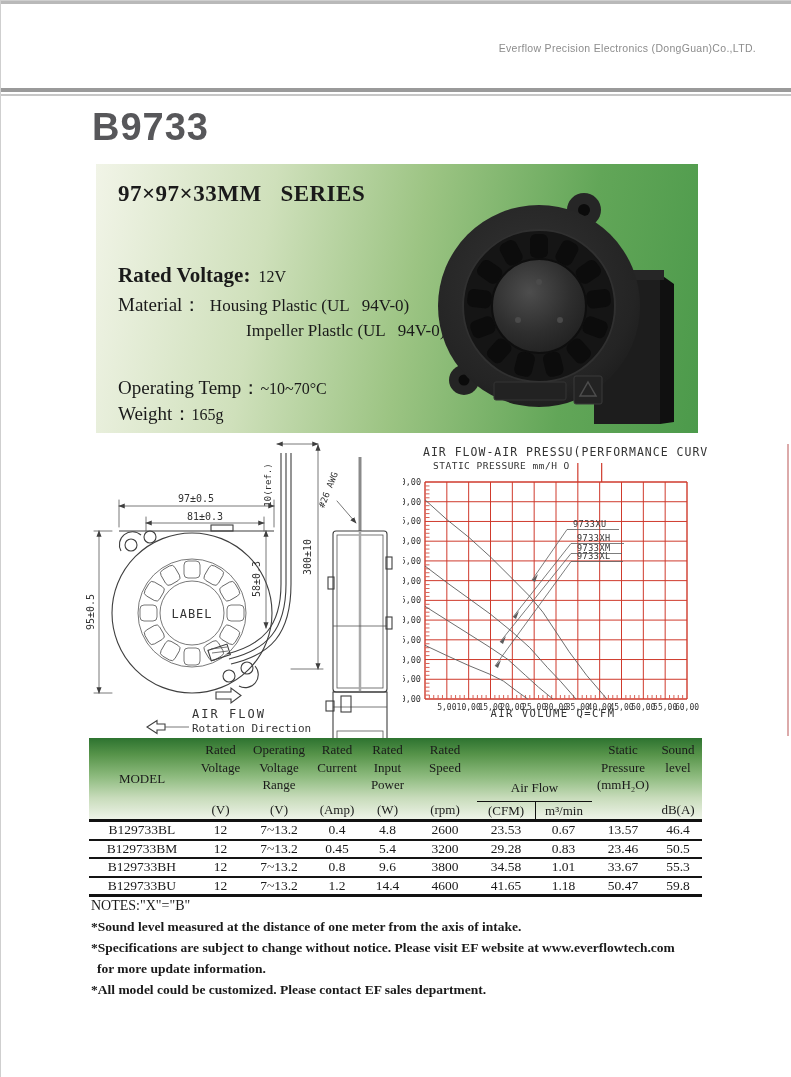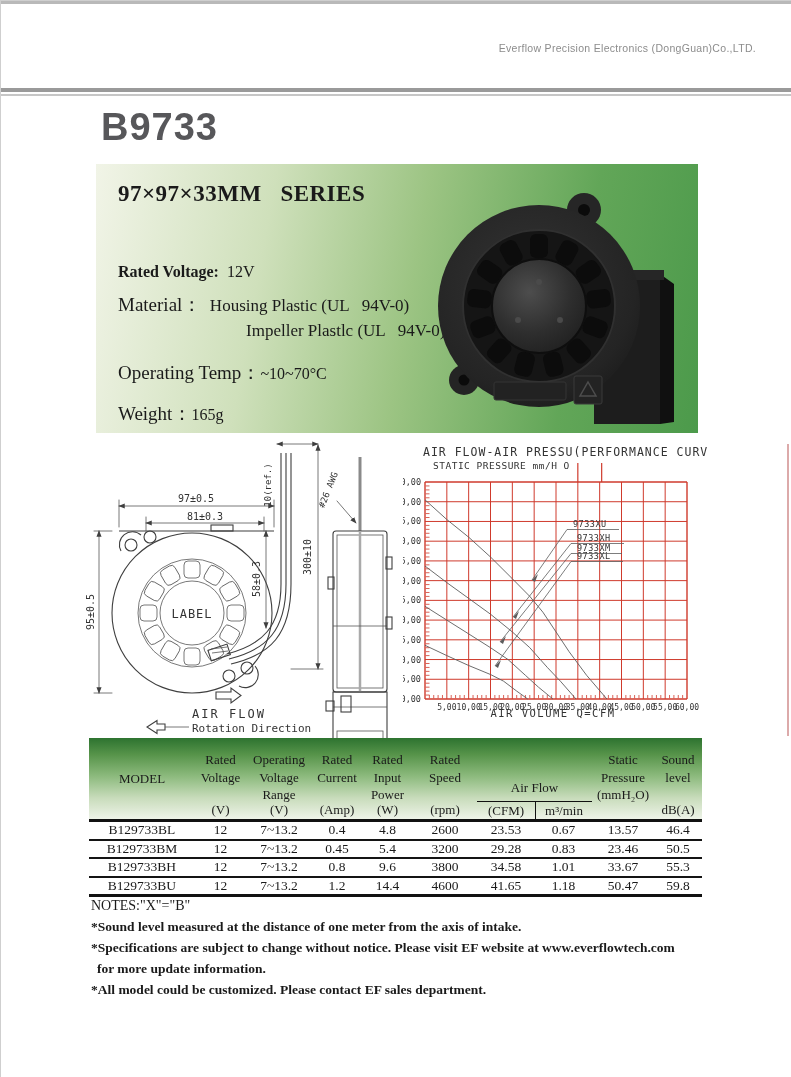--- a/index.html
+++ b/index.html
@@ -10,50 +10,50 @@
 
   
   .top-line{left:0;top:0;width:791px;height:3px;background:#b9b9b9;}
   .header-block{top:40px;right:36px;text-align:right;}
   .company-zh{font-family:"Liberation Sans",sans-serif;font-weight:bold;font-size:21px;
               letter-spacing:2.5px;color:#5c5c5c;}
   .company-en{font-family:"Liberation Sans",sans-serif;font-size:10.5px;color:#8c8c8c;
               letter-spacing:.3px;margin-top:1px;}
   .rule-double{left:0;top:87px;width:791px;height:8px;
                background:linear-gradient(#9a9a9a 0 4px,#ffffff 4px 6px,#c6c6c6 6px 8px);}
-  .model-title{left:100px;top:105px;font-family:"Liberation Sans",sans-serif;font-weight:bold;
+  .model-title{left:91px;top:105px;font-family:"Liberation Sans",sans-serif;font-weight:bold;
                font-size:38px;color:#57575a;letter-spacing:1px;}
 
   
   .green-panel{left:95px;top:163px;width:602px;height:269px;
       background:linear-gradient(100deg,#f1f4e7 0%,#cfe0bb 28%,#9cc483 52%,#62a658 78%,#4c9a4b 100%);}
   .gp-line{position:absolute;left:22px;white-space:pre;}
   .series-title{top:17px;font-size:23px;letter-spacing:.5px;font-weight:bold;}
   .bearing-label{font-size:19px;}
   .val16{font-size:16px;}
   .val17{font-size:17px;}
   .lbl19{font-size:19px;}
-  .lblbold16{font-size:16px;font-weight:bold;}
+  .lblbold16{font-size:21px;font-weight:bold;}
 
   
   .drawing-svg{left:58px;top:438px;}
   .chart-wrap{left:402px;top:442px;}
   .scan-line{left:786px;top:443px;width:2px;height:292px;background:#dcaaaa;}
   svg text{font-family:"DejaVu Sans Mono",monospace;fill:#333;}
   .cad-stroke{stroke:#3f3f3f;stroke-width:1.1;fill:none;}
   .cad-thin{stroke:#555;stroke-width:.8;fill:none;}
 
   
   .spec-table{left:88px;top:737px;width:613px;font-size:13px;}
   .thead{display:grid;grid-template-columns:106px 51px 66px 50px 51px 64px 58px 57px 62px 48px;
          grid-template-rows:63px 18px;
          background:linear-gradient(#2d7330 0%,#569349 20%,#8cba7d 47%,#c8dcbb 74%,#eef3e8 100%);
          border-bottom:3px solid #111;}
   .thead div{display:flex;align-items:flex-start;justify-content:center;text-align:center;
-             white-space:pre-line;line-height:1.35;padding-top:13px;}
+             white-space:pre-line;line-height:1.35;padding-top:3px;}
   .th-model{grid-row:1/span 2;align-items:center !important;padding-top:0 !important;}
   .th-group{align-items:flex-end !important;padding-bottom:4px;}
   .th-unit{align-items:center !important;padding-top:0 !important;}
   .u-cfm{border-top:1.5px solid #111;}
   .u-m3{border-top:1.5px solid #111;border-left:1.5px solid #111;}
   .tbody .trow{display:grid;grid-template-columns:106px 51px 66px 50px 51px 64px 58px 57px 62px 48px;
          height:16.5px;border-bottom:2px solid #141414;font-size:13.5px;}
   .tbody .trow:last-child{border-bottom:3px solid #111;}
   .tbody .trow div{display:flex;align-items:center;justify-content:center;}
 
@@ -80,21 +80,21 @@
 
   <div class="abs green-panel">
     <div class="gp-line series-title">97×97×33MM   SERIES</div>
 
     <div class="gp-line" style="top:99px;"><span class="lblbold16">Rated Voltage:</span><span class="val16">&nbsp;&nbsp;<span>12V</span></span></div>
 
     <div class="gp-line" style="top:128px;"><span class="lbl19">Material：</span><span class="val17">&nbsp;&nbsp;<span>Housing Plastic (UL   94V-0)</span></span></div>
     <div class="gp-line" style="top:157px;left:150px;"><span class="val17">Impeller Plastlc (UL   94V-0)</span></div>
 
 
-    <div class="gp-line" style="top:196px;text-align:right;"><span class="lbl19">Operating Temp：</span><span class="val16">~10~70°C</span></div>
+    <div class="gp-line" style="top:211px;text-align:right;"><span class="lbl19">Operating Temp：</span><span class="val16">~10~70°C</span></div>
 
     <div class="gp-line" style="top:237px;"><span class="lbl19">Weight：</span><span class="val16">165g</span></div>
 
     <svg class="abs" style="left:338px;top:20px;" width="267" height="249" viewBox="0 0 267 249">
       <defs>
         <radialGradient id="hubg" cx="40%" cy="35%" r="80%">
           <stop offset="0%" stop-color="#4d4d4d"></stop>
             <stop offset="55%" stop-color="#2e2e2e"></stop>
             <stop offset="100%" stop-color="#1c1c1c"></stop>
         </radialGradient>

